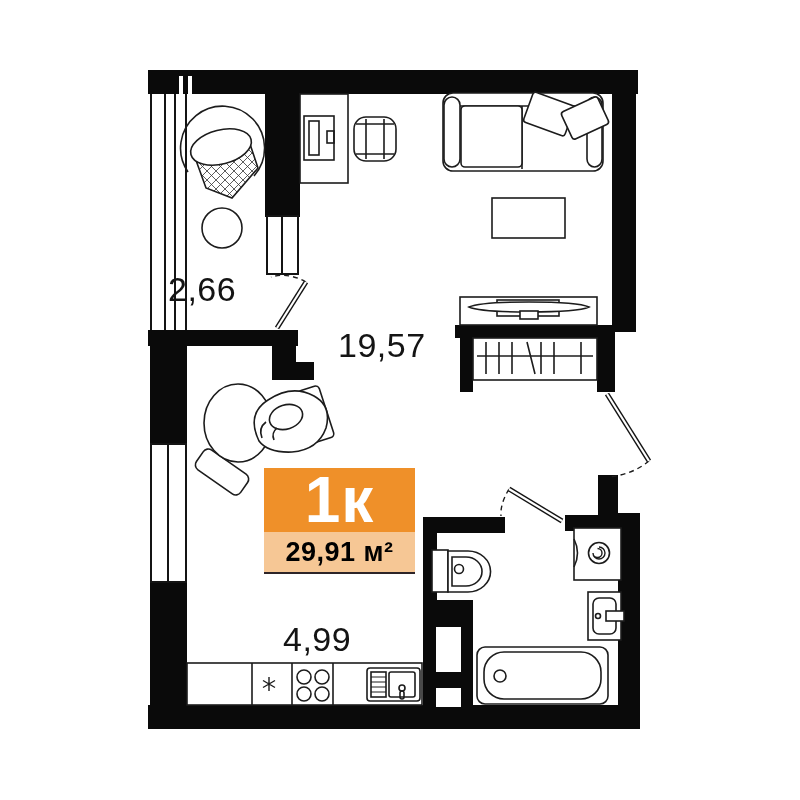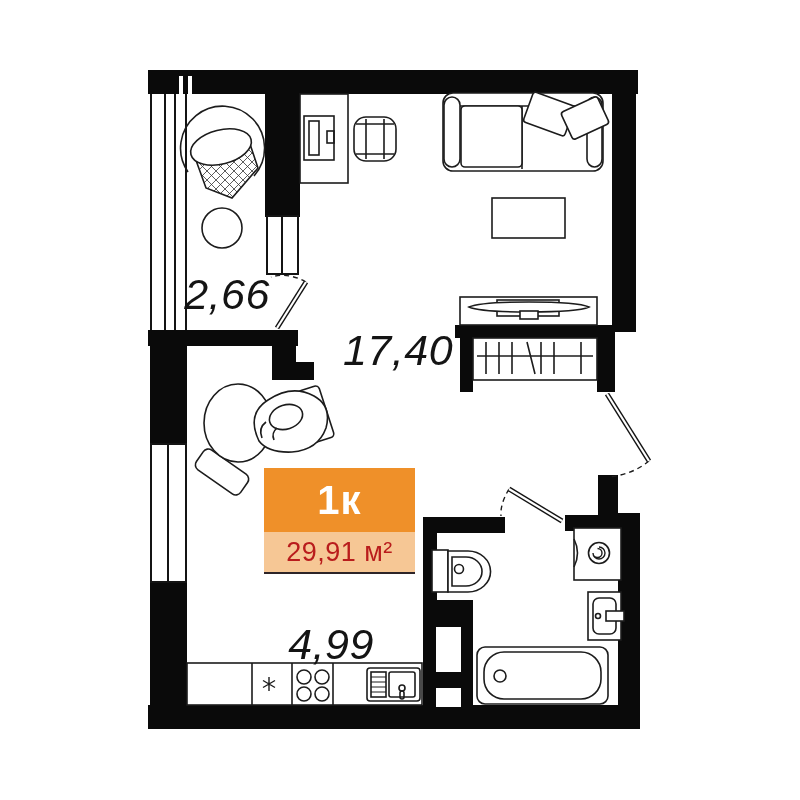--- a/index.html
+++ b/index.html
@@ -4,28 +4,28 @@
 <style>
   html,body{margin:0;padding:0;background:#ffffff;}
   #stage{position:relative;width:800px;height:800px;background:#ffffff;overflow:hidden;
          font-family:"Liberation Sans", sans-serif;}
   .w{position:absolute;background:#0a0a0a;z-index:2;}
   .slit{position:absolute;background:#ffffff;z-index:3;}
   .win{position:absolute;background:#ffffff;z-index:3;box-sizing:border-box;border:2px solid #141414;}
   .win .mull{position:absolute;top:0;bottom:0;width:2px;background:#141414;}
   .cell{position:absolute;background:#ffffff;z-index:3;}
   svg.furn{position:absolute;left:0;top:0;z-index:5;}
-  .rlabel{position:absolute;z-index:6;font-size:43px;color:#141414;text-align:center;
-          white-space:nowrap;letter-spacing:0.5px;font-style:italic;}
+  .rlabel{position:absolute;z-index:6;font-size:34px;color:#141414;text-align:left;
+          white-space:nowrap;letter-spacing:0.5px;}
   .badge{position:absolute;left:264px;top:468px;width:151px;height:147px;z-index:7;}
-  .badge .hd{height:64px;background:#ef9029;color:#ffffff;font-size:40px;font-weight:bold;
+  .badge .hd{height:64px;background:#ef9029;color:#ffffff;font-size:64px;font-weight:bold;
              display:flex;align-items:center;justify-content:center;letter-spacing:1px;}
   .badge .bd{background:#f6c795;}
   .badge .row{height:40px;display:flex;align-items:center;justify-content:center;
-              font-size:27px;font-weight:normal;color:#b91c1c;letter-spacing:0.5px;}
+              font-size:27px;font-weight:bold;color:#000000;letter-spacing:0.5px;}
   .badge .div{height:2px;background:#2d2428;}
 </style>
 </head>
 <body>
 
 <div id="stage">
 
   <div class="w" style="left:148px;top:70px;width:490px;height:24px"></div>
   <div class="slit" style="left:179px;top:76px;width:4px;height:18px"></div>
   <div class="slit" style="left:188px;top:76px;width:4px;height:18px"></div>
@@ -186,22 +186,22 @@
     </g>
 
     <g>
       <path d="M509,489 Q500,504 501,516" stroke-dasharray="5 4" stroke-width="1.4"></path>
       <line x1="562" y1="521" x2="509" y2="489" stroke="#141414" stroke-width="5"></line>
       <line x1="562" y1="521" x2="509" y2="489" stroke="#ffffff" stroke-width="2.2"></line>
     </g>
   </svg>
 
   <div class="rlabel" style="left:168px;top:270px;width:118px">2,66</div>
-  <div class="rlabel" style="left:338px;top:326px;width:120px">17,40</div>
-  <div class="rlabel" style="left:271px;top:620px;width:120px">4,99</div>
+  <div class="rlabel" style="left:338px;top:326px;width:120px">19,57</div>
+  <div class="rlabel" style="left:283px;top:620px;width:120px">4,99</div>
 
   <div class="badge">
     <div class="hd">1к</div>
     <div class="bd">
       <div class="row">29,91 м²</div>
       <div class="div"></div>
     </div>
   </div>
 
 </div>

